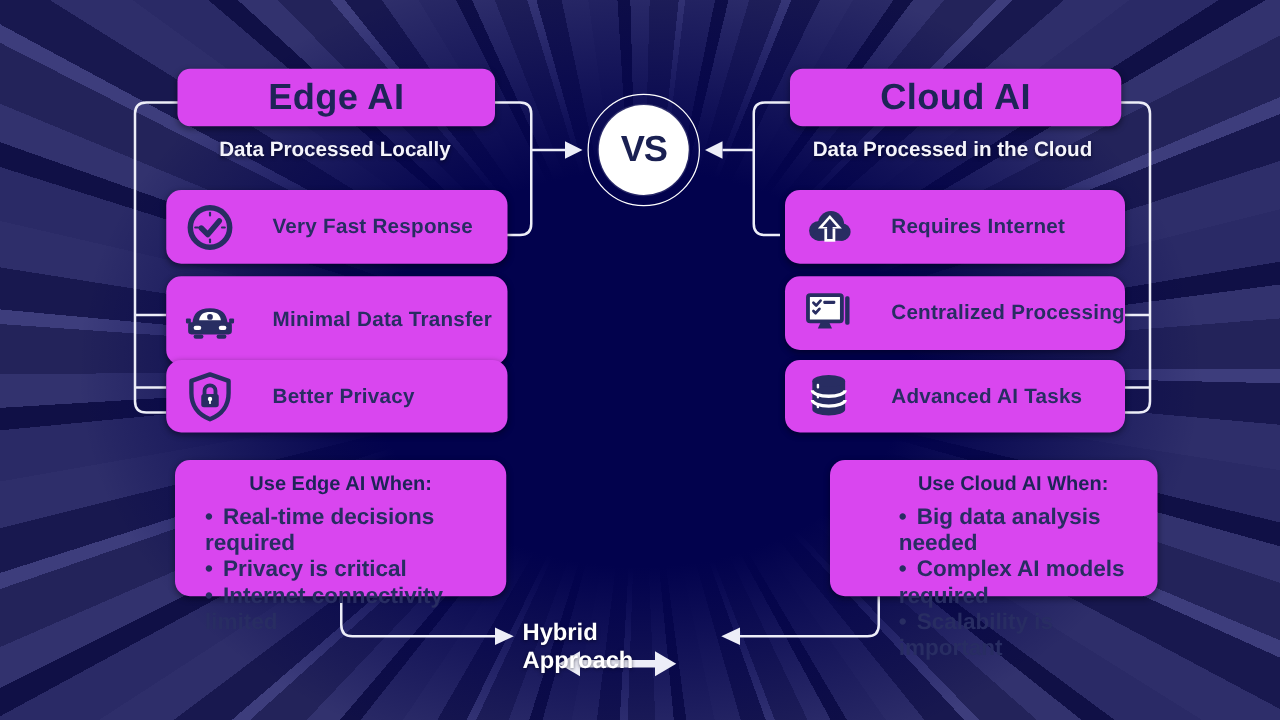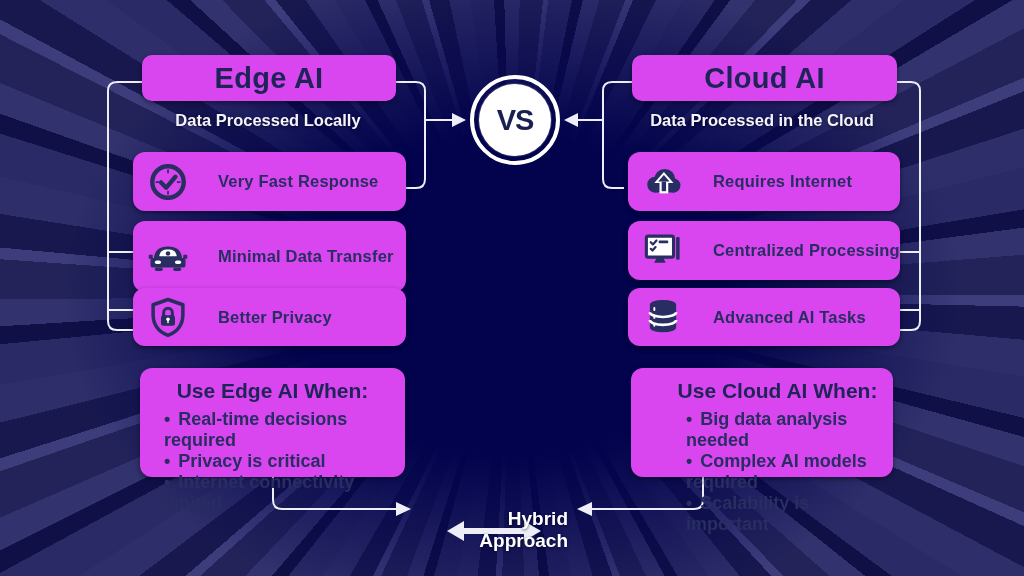--- a/index.html
+++ b/index.html
@@ -32,40 +32,40 @@
   .title-box span{font-size:29px;font-weight:bold;color:#1e2457;letter-spacing:.3px;}
   .subtitle{
     position:absolute;z-index:2;text-align:center;color:#f4f4fb;
     font-size:16.5px;font-weight:bold;text-shadow:0 1px 3px rgba(0,0,20,.6);
   }
   .feature{display:flex;align-items:center;padding-left:14px;box-sizing:border-box;}
   .ficon{width:42px;height:42px;flex:0 0 42px;display:flex;align-items:center;justify-content:center;}
   .ficon svg{width:42px;height:42px;}
   .flabel{margin-left:29px;font-size:16.5px;font-weight:bold;color:#282d62;letter-spacing:.2px;}
   .when{padding:9px 14px 0 14px;box-sizing:border-box;}
-  .when-heading{text-align:center;font-size:21px;font-weight:bold;color:#1e2457;margin:2px 0 6px 0;}
+  .when-heading{text-align:center;font-size:16px;font-weight:bold;color:#1e2457;margin:2px 0 6px 0;}
   .when ul{margin:0;padding:0 0 0 10px;list-style:none;}
   .when li{font-size:18px;font-weight:bold;color:#282d62;line-height:21px;}
   .when li::before{content:"•";margin-right:8px;}
   
   .vs{
     position:absolute;left:470px;top:75px;width:90px;height:90px;z-index:2;
-    border:4px solid #ffffff;border-radius:50%;box-sizing:border-box;
+    border:1px solid #ffffff;border-radius:50%;box-sizing:border-box;
     display:flex;align-items:center;justify-content:center;
   }
   .vs-inner{
     width:72px;height:72px;border-radius:50%;background:#ffffff;
     display:flex;align-items:center;justify-content:center;
     box-shadow:0 0 0 1px rgba(255,255,255,.15);
   }
   .vs-inner span{font-size:29px;font-weight:800;color:#1a2052;letter-spacing:-1px;}
   
   .hybrid{
-    position:absolute;left:418px;top:496px;width:150px;z-index:2;text-align:right;
-    color:#ffffff;font-size:19px;font-weight:bold;text-shadow:0 1px 3px rgba(0,0,20,.6);margin-top:12px;
+    position:absolute;left:418px;top:496px;width:150px;z-index:2;text-align:left;
+    color:#ffffff;font-size:19px;font-weight:bold;text-shadow:0 1px 3px rgba(0,0,20,.6);
   }
 </style>
 </head>
 <body>
 
 <div class="bg"></div>
 
 <svg class="lines" width="1024" height="576" viewBox="0 0 1024 576">
   <g fill="none" stroke="#edeef8" stroke-width="2">
 
@@ -212,21 +212,21 @@
       <g fill="#ffffff">
         <rect x="13" y="12.5" width="2.2" height="4.5" rx="1"></rect>
         <rect x="13" y="21.5" width="2.2" height="4.5" rx="1"></rect>
         <rect x="13" y="30.5" width="2.2" height="4.5" rx="1"></rect>
       </g>
     </svg>
   </span>
   <span class="flabel">Advanced AI Tasks</span>
 </div>
 
-<div class="panel when" style="left:631px;top:368px;width:262px;height:109px;padding-left:45px;">
+<div class="panel when" style="left:664px;top:368px;width:262px;height:109px;padding-left:45px;">
   <div class="when-heading">Use Cloud AI When:</div>
   <ul>
     <li>Big data analysis needed</li>
     <li>Complex AI models required</li>
     <li>Scalability is important</li>
   </ul>
 </div>
 
 <div class="hybrid">Hybrid Approach</div>
 

